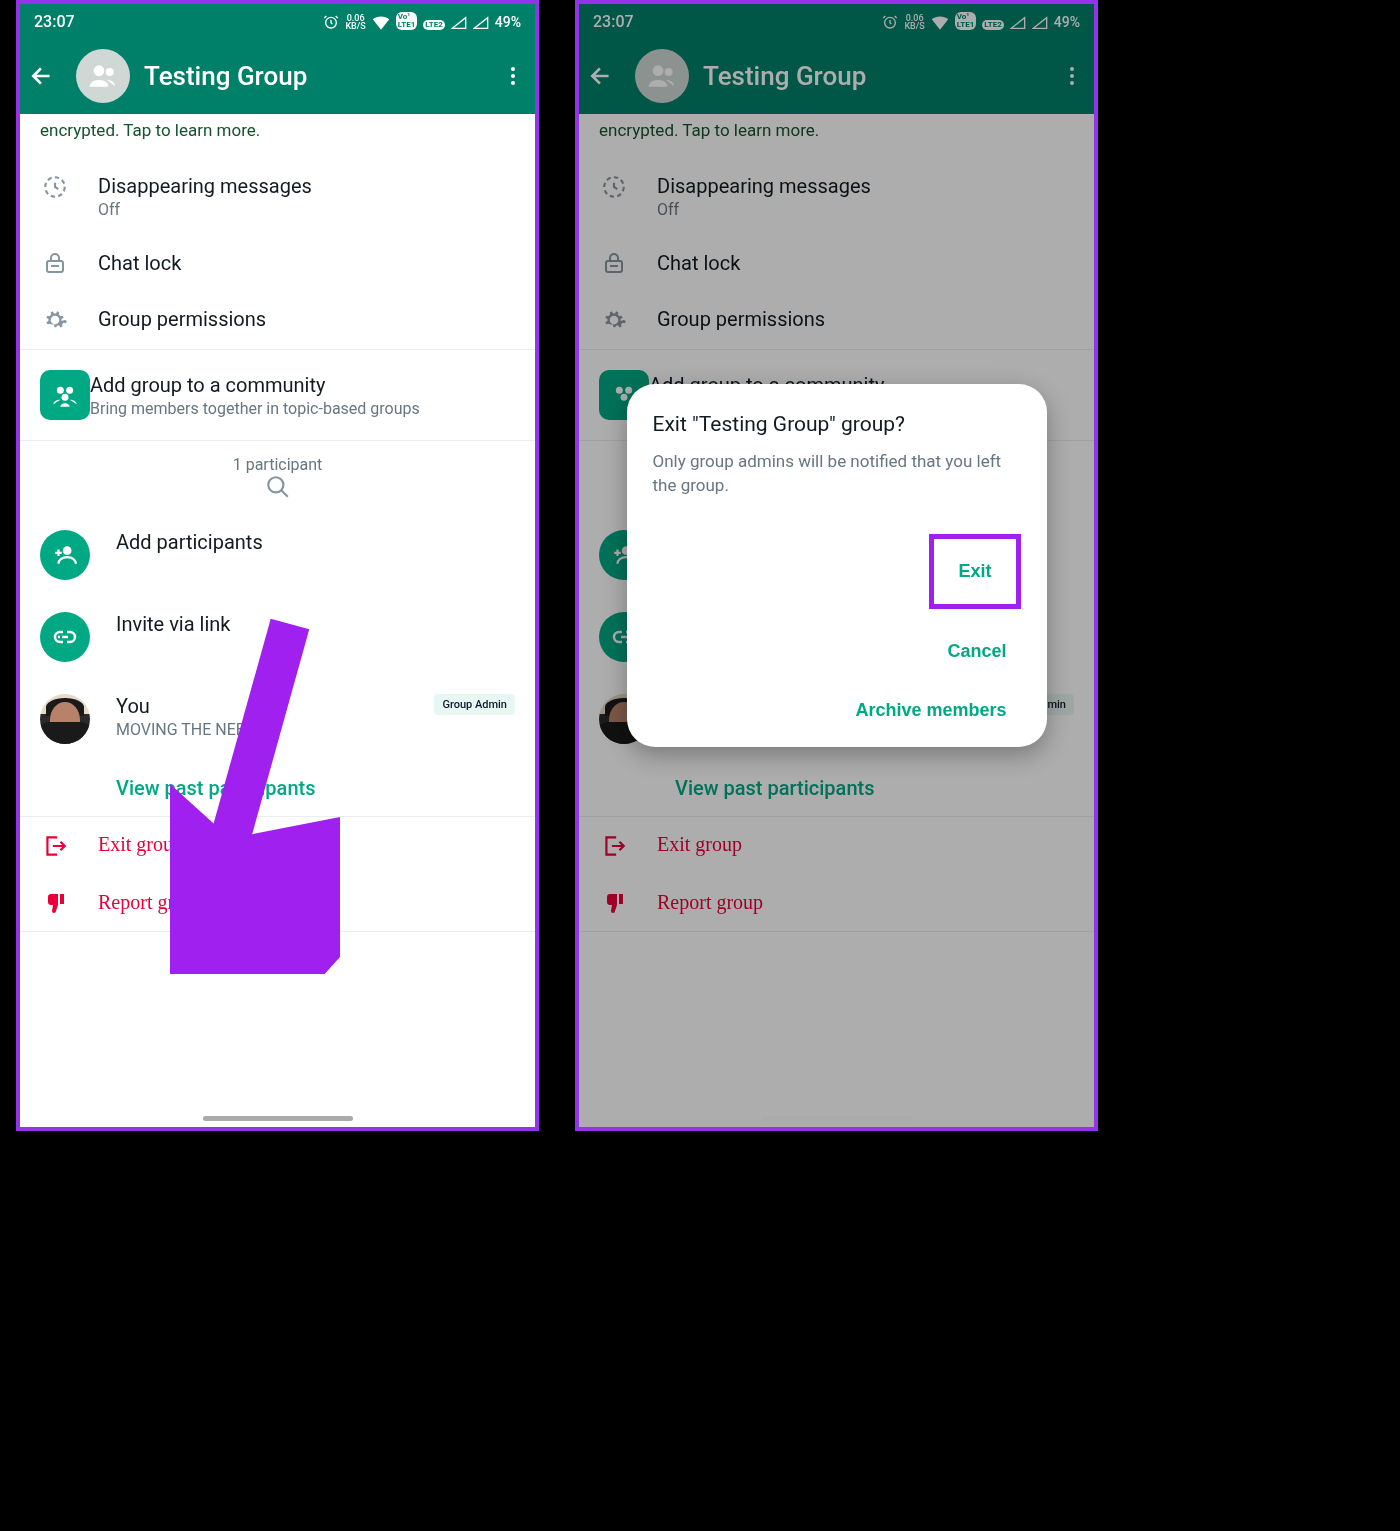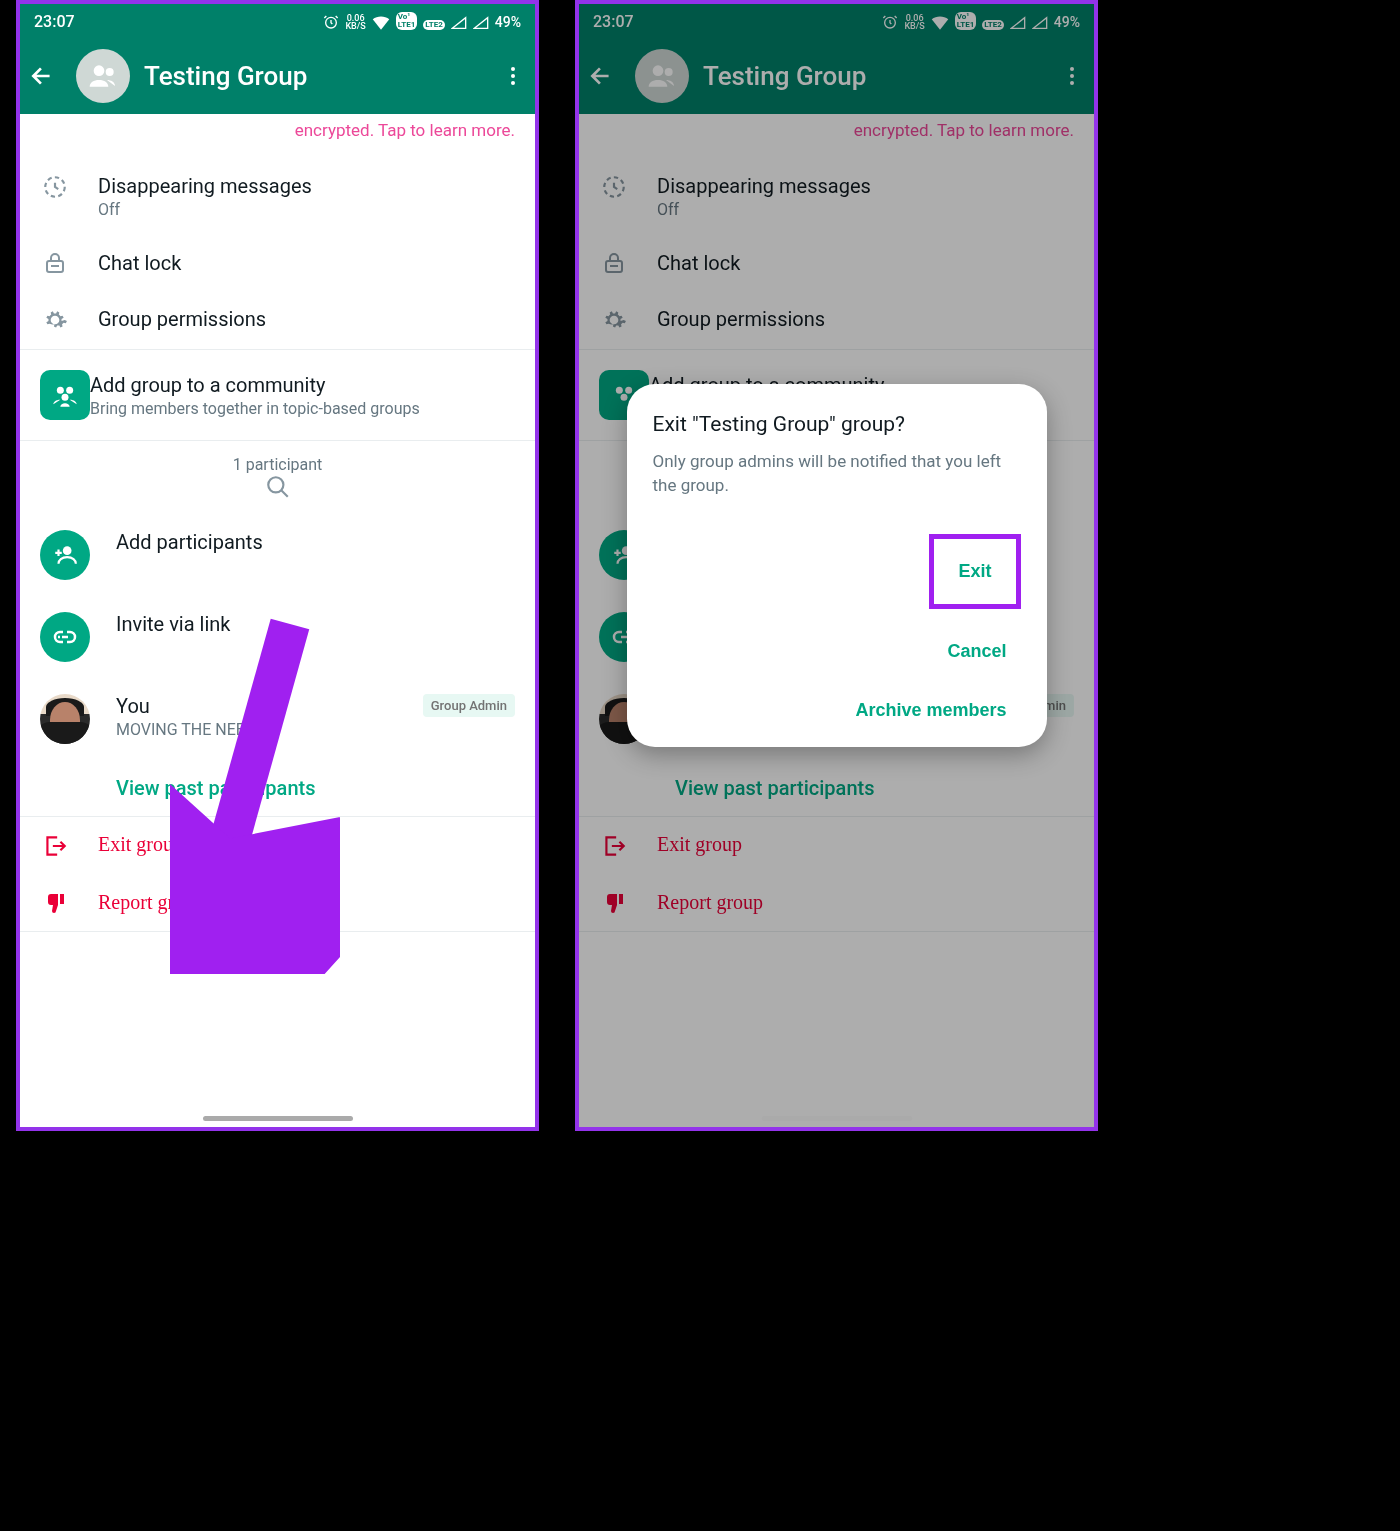--- a/index.html
+++ b/index.html
@@ -47,21 +47,21 @@
   .avatar-circle {
     width: 54px; height: 54px; border-radius: 50%;
     background: #cfd8d5;
     display: flex; align-items: center; justify-content: center;
   }
   .appbar-title { font-size: 26px; font-weight: 500; flex: 1; }
   .icon-btn { width:40px; height:40px; display:flex; align-items:center; justify-content:center; }
 
   .content { background: #fff; }
   .truncated {
-    text-align: right; color: #ec4899; font-size: 17px; padding: 6px 20px 18px;
+    text-align: left; color: #14532d; font-size: 17px; padding: 6px 20px 18px;
   }
   .row {
     display: flex; align-items: flex-start; padding: 16px 20px; gap: 28px;
   }
   .row-icon { width: 30px; display:flex; justify-content:center; color:#8696a0; }
   .row-body { flex: 1; }
   .row-title { font-size: 20px; color: #111b21; }
   .row-sub { font-size: 16px; color: #667781; margin-top: 2px; }
   .divider { height: 1px; background: #e9edef; margin: 0; }
 
@@ -87,21 +87,21 @@
     overflow:hidden; position:relative;
   }
   .face {
     width:30px; height:36px; border-radius:50% 50% 45% 45%;
     background:#b8826a; position:absolute; top:8px;
   }
   .hair { width:38px; height:18px; background:#1a1a1a; border-radius:50% 50% 0 0; position:absolute; top:4px; }
   .shirt { width:60px; height:30px; background:#1a1a1a; position:absolute; bottom:-8px; border-radius:15px 15px 0 0; }
 
   .admin-badge {
-    background:#e7f8f3; color:#737373; font-size:13px; padding:4px 8px; border-radius:4px; font-weight:500;
+    background:#e7f8f3; color:#0f172a; font-size:11px; padding:4px 8px; border-radius:4px; font-weight:500;
   }
 
   .teal-link { color:#00a884; font-size:20px; font-weight:500; }
   .danger { color:#ea0038;font-family:Liberation Serif, serif; }
   .danger .row-icon { color:#ea0038; }
   .danger .row-title { color:#ea0038; }
 
   .navbar {
     position:absolute; bottom:6px; left:50%; transform:translateX(-50%);
     width:150px; height:5px; background:#aaa; border-radius:3px;

